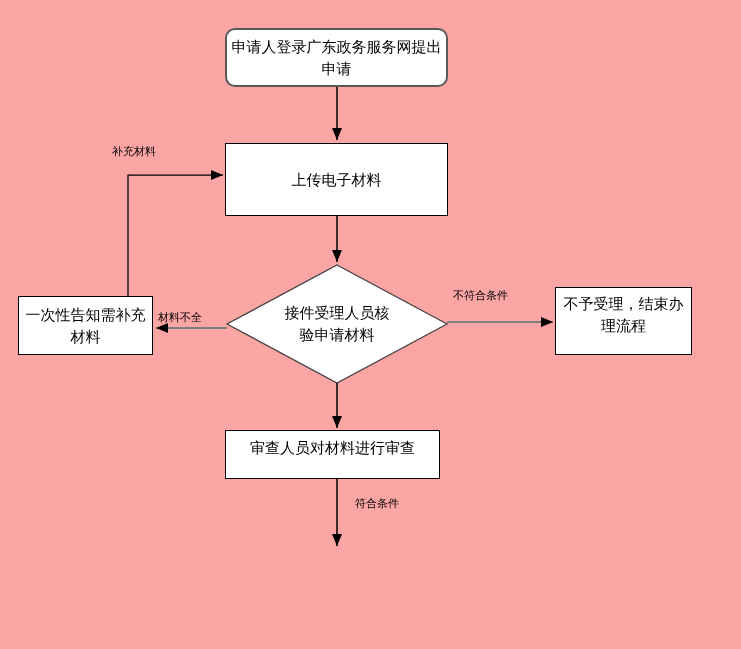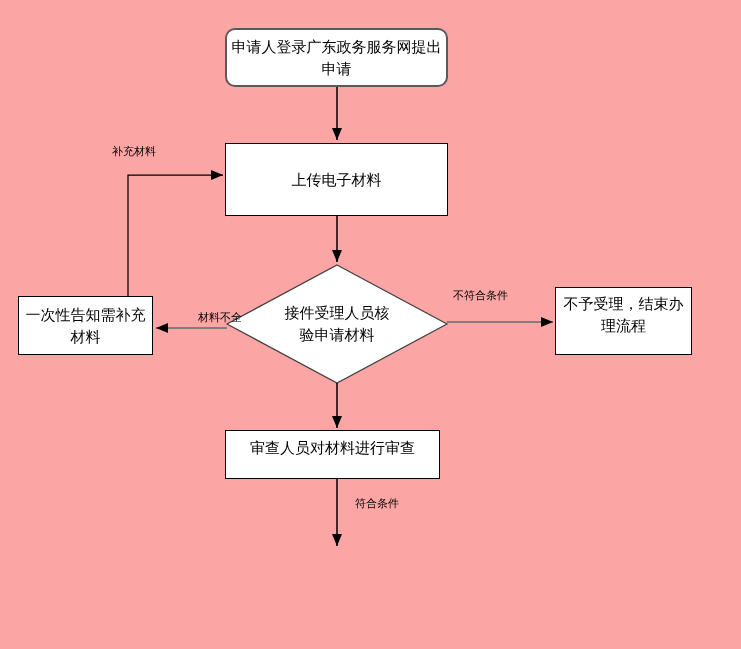--- a/index.html
+++ b/index.html
@@ -37,21 +37,21 @@
   #node-review{left:225px;top:430px;width:215px;height:49px;align-items:flex-start;padding-top:6px;text-align:center;}
   #node-result{left:225px;top:548px;width:223px;height:83px;}
   .edge-label{
     position:absolute;
     font-size:11px;
     line-height:16px;
     white-space:nowrap;
     background:transparent;
   }
   #lbl-supplement{left:112px;top:144px;}
-  #lbl-incomplete{left:158px;top:310px;margin-left:40px;}
+  #lbl-incomplete{left:158px;top:310px;}
   #lbl-notqualified{left:453px;top:288px;}
   #lbl-qualified{left:355px;top:496px;}
 </style>
 </head>
 <body>
 
 <div class="canvas">
 
   <svg class="wires" width="741" height="649" viewBox="0 0 741 649">
     <defs>

